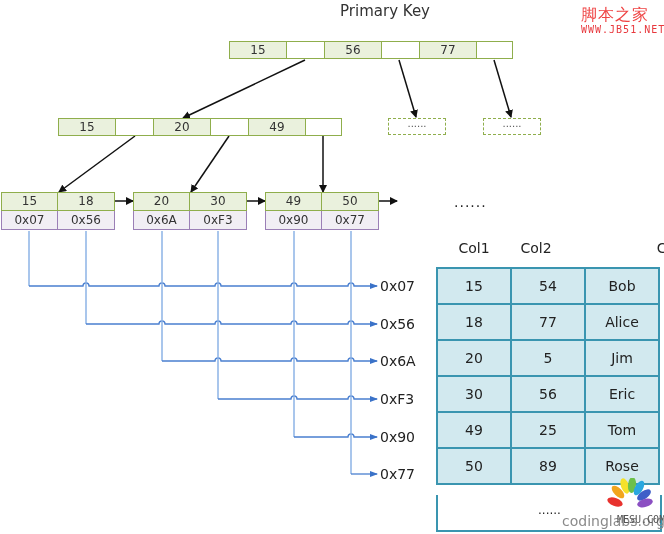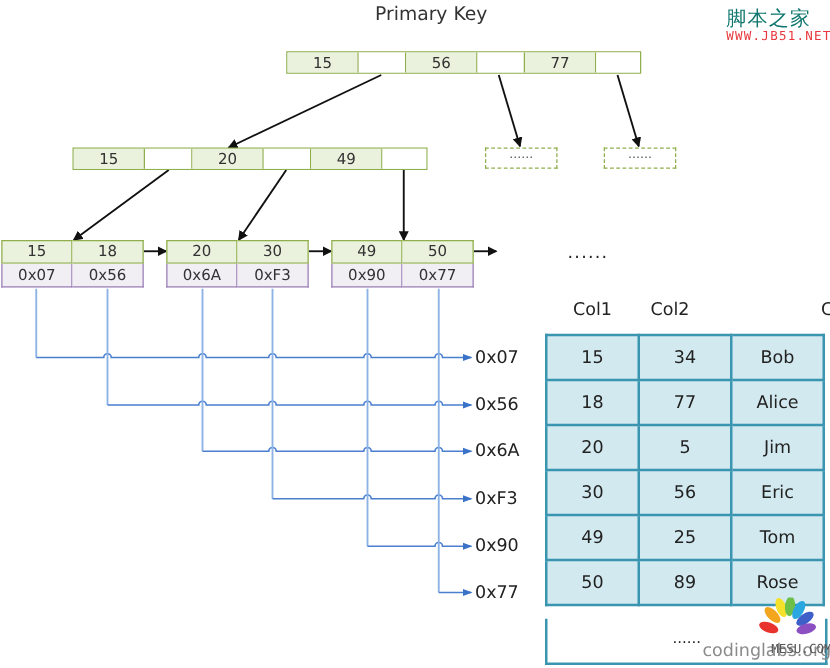--- a/index.html
+++ b/index.html
@@ -1,39 +1,39 @@
 <!DOCTYPE html>
 <html><head>
 <meta charset="utf-8">
 <style>
   html, body { margin: 0; padding: 0; background: #ffffff; }
   body { width: 664px; height: 534px; position: relative; overflow: hidden;
          font-family: "DejaVu Sans", sans-serif; color: #222; }
   #stage { position: absolute; left: 0; top: 0; width: 664px; height: 534px; }
-  .title { position: absolute; left: 300px; top: 2px; width: 130px; text-align: left;
+  .title { position: absolute; left: 300px; top: 2px; width: 130px; text-align: right;
            font-size: 15px; color: #333; }
   .key-node { position: absolute; display: flex; height: 18px; border: 1.5px solid #8fae4c; box-sizing: border-box; }
   .key-node .k { background: #eaf1dd; border-right: 1.5px solid #8fae4c; font-size: 12px; text-align: center; line-height: 16px; color:#333; }
   .key-node .p { background: #fff; border-right: 1.5px solid #8fae4c; }
   .key-node > :last-child { border-right: none; }
   .dash-node { position: absolute; width: 58px; height: 17px; border: 1.5px dashed #8fae4c; box-sizing: border-box;
                font-size: 10px; text-align: center; line-height: 10px; color:#555; }
   .leaf { position: absolute; display: grid; grid-template-columns: 1fr 1fr; box-sizing: border-box; }
   .leaf .lk { background: #eaf1dd; border: 1.5px solid #8fae4c; height: 19px; font-size: 12px; text-align: center; line-height: 17px; box-sizing: border-box; color:#333; }
   .leaf .lk + .lk { border-left: none; }
   .leaf .la { background: #f1eef4; border: 1.5px solid #9b7fb6; border-top: none; height: 19px; font-size: 12px; text-align: center; line-height: 18px; box-sizing: border-box; color:#333; }
   .leaf .la + .la { border-left: none; }
   .addr { position: absolute; font-size: 14px; color: #222; }
   .more { position: absolute; font-size: 14px; letter-spacing: 1px; color: #222; }
   .tbl-head { position: absolute; font-size: 14px; text-align: center; width: 76px; color:#222; }
   table.data { position: absolute; left: 436px; top: 267px; border-collapse: collapse; }
   table.data td { border: 2px solid #3a95b0; background: #d2e9ef; width: 72px; height: 34px; text-align: center; font-size: 14px; padding: 0; color:#222; }
   .tbl-more { position: absolute; left: 436px; top: 495px; width: 226px; height: 37px; border: 2px solid #3a95b0; border-top: none; box-sizing: border-box; background: #fff; }
   .tbl-more span { position: absolute; left: 100px; top: 8px; font-size: 12px; }
-  .wm-cn { position: absolute; left: 581px; top: 5px; font-size: 16px; color: #0f766e; letter-spacing: 1px; }
+  .wm-cn { position: absolute; left: 581px; top: 5px; font-size: 16px; color: #ef4444; letter-spacing: 1px; }
   .wm-url { position: absolute; left: 581px; top: 24px; font-size: 10px; color: #e8383d; letter-spacing: 1px; font-family: "DejaVu Sans Mono", monospace; }
   .wm-coding { position: absolute; left: 562px; top: 513px; font-size: 14px; color: #8a8a8a; }
   .wm-mesu { position: absolute; left: 617px; top: 514px; font-size: 10px; color: #555; font-family: "DejaVu Sans Mono", monospace; text-align: right; }
   svg.lines { position: absolute; left: 0; top: 0; }
 </style>
 </head>
 <body>
 
 <div id="stage">
   <svg class="lines" width="664" height="534">
@@ -124,21 +124,21 @@
   <div class="addr" style="left:380px; top:466px;">0x77</div>
 
   <div class="tbl-head" style="left:436px; top:240px;">Col1</div>
   <div class="tbl-head" style="left:498px; top:240px;">Col2</div>
   <div class="tbl-head" style="left:612px; top:240px;text-align:right;">Col3</div>
 
   <table class="data">
     <tbody>
       <tr>
         <td>15</td>
-        <td>34</td>
+        <td>54</td>
         <td>Bob</td>
       </tr>
       <tr>
         <td>18</td>
         <td>77</td>
         <td>Alice</td>
       </tr>
       <tr>
         <td>20</td>
         <td>5</td>

